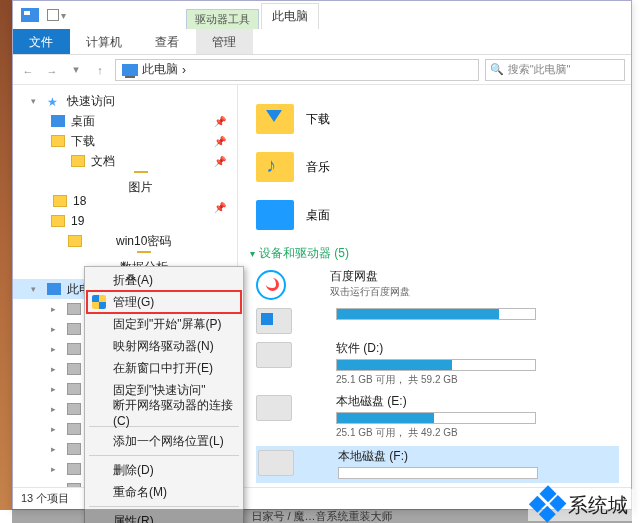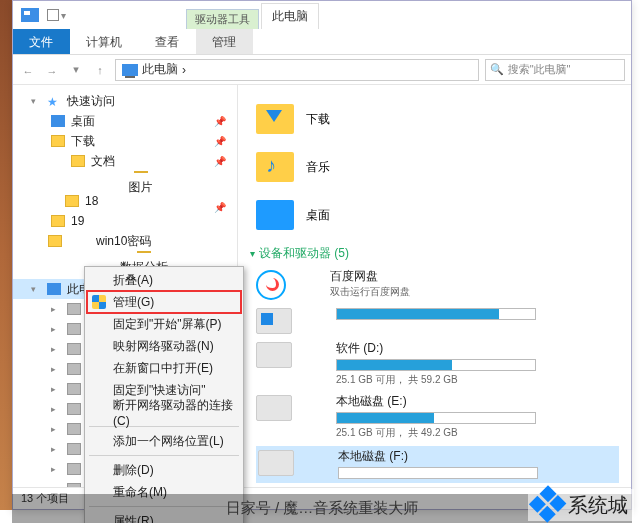--- a/index.html
+++ b/index.html
@@ -59,21 +59,21 @@
   .ctxmenu { position:absolute; left:84px; top:266px; width:160px; background:#f4f4f4; border:1px solid #b5b5b5; box-shadow:2px 2px 6px rgba(0,0,0,.3); font-size:12px; z-index:50; padding:2px; }
   .ctx-item { height:22px; display:flex; align-items:center; padding:0 8px 0 26px; position:relative; color:#222; }
   .ctx-item .mi-icon { position:absolute; left:5px; width:14px; height:14px; }
   .ctx-item.hl { outline:2px solid #e33; outline-offset:-1px; }
   .ctx-sep { height:1px; background:#d0d0d0; margin:3px 2px; }
   .shield { background: conic-gradient(#ffcf48 0 25%, #1e88e5 0 50%, #ffcf48 0 75%, #1e88e5 0); border-radius:2px; }
   
   .watermark { position:absolute; right:6px; bottom:2px; display:flex; align-items:center; gap:6px; font-size:20px; color:#222; z-index:80; background:rgba(255,255,255,.6); padding:2px 6px; }
   .wm-logo { display:flex; flex-wrap:wrap; width:28px; height:28px; transform:rotate(45deg); gap:2px; }
   .wm-logo span{ width:12px;height:12px;background:#0a84ff; }
-  .bottom-strip { position:absolute; left:12px; bottom:0; right:8px; height:29px; font-size:15px; color:#333; background:rgba(0,0,0,.35); z-index:60; display:flex; align-items:center; justify-content:center; }
+  .bottom-strip { position:absolute; left:12px; bottom:0; right:8px; height:14px; font-size:11px; color:#333; background:rgba(0,0,0,.35); z-index:60; display:flex; align-items:center; justify-content:center; }
 </style>
 </head>
 <body>
 
 <div class="desktop-bg"></div>
 
 <div class="window">
 
   <div class="titlebar">
     <div class="sys-icon"></div>
@@ -129,29 +129,29 @@
           <div class="nav-row" style="padding-left: 58px;">
             <span class="ico folder"></span>
             <span>文档</span>
             <span class="pin">📌</span>
           </div>
           <div class="nav-row" style="padding-left: 31px; flex-direction: column;">
             <span class="ico folder"></span>
             <span>图片</span>
             <span class="pin">📌</span>
           </div>
-          <div class="nav-row" style="padding-left: 52px;">
+          <div class="nav-row" style="padding-left: 20px; margin-left: 20px;">
             <span class="ico folder"></span>
             <span>18</span>
           </div>
           <div class="nav-row" style="padding-left: 38px;">
             <span class="ico folder"></span>
             <span>19</span>
           </div>
-          <div class="nav-row" style="padding-left: 35px; gap: 34px;">
+          <div class="nav-row" style="padding-left: 55px; gap: 34px;">
             <span class="ico folder"></span>
             <span>win10密码</span>
           </div>
           <div class="nav-row" style="padding-left: 38px; flex-direction: column;">
             <span class="ico folder"></span>
             <span>数据分析</span>
           </div>
         </div>
       <div style="height:8px"></div>
       <div class="nav-row sel">

